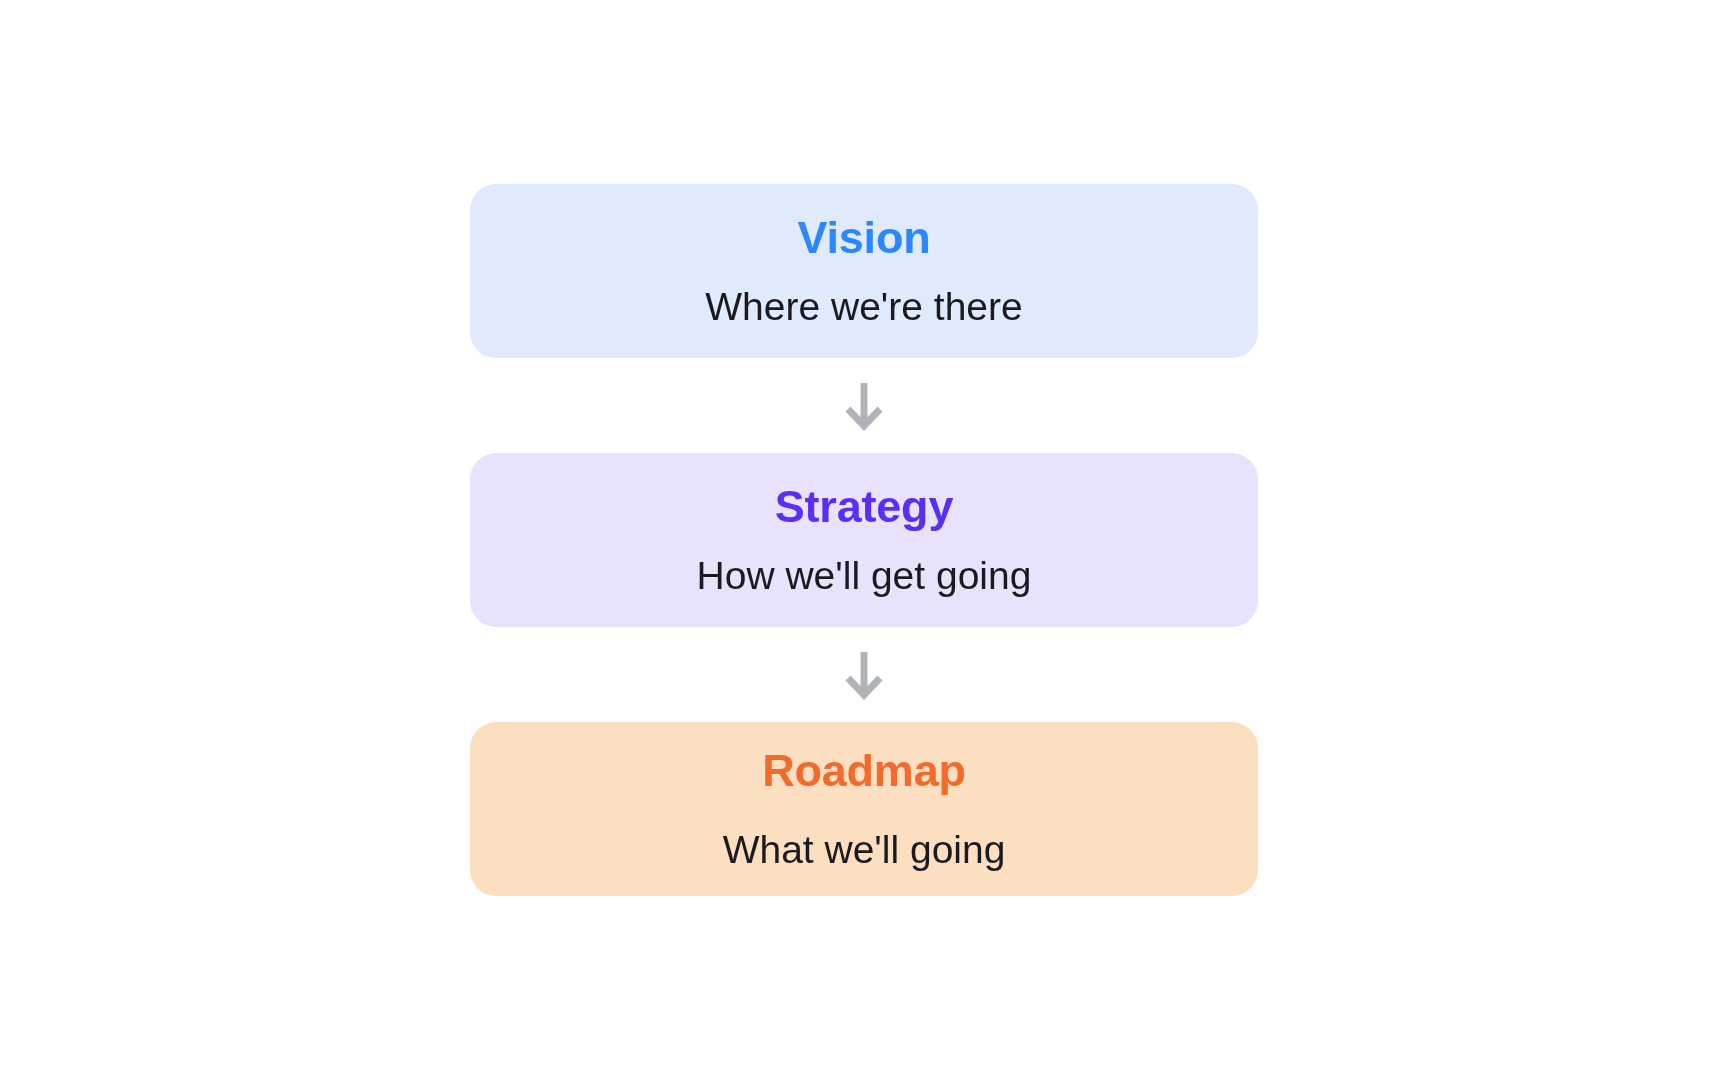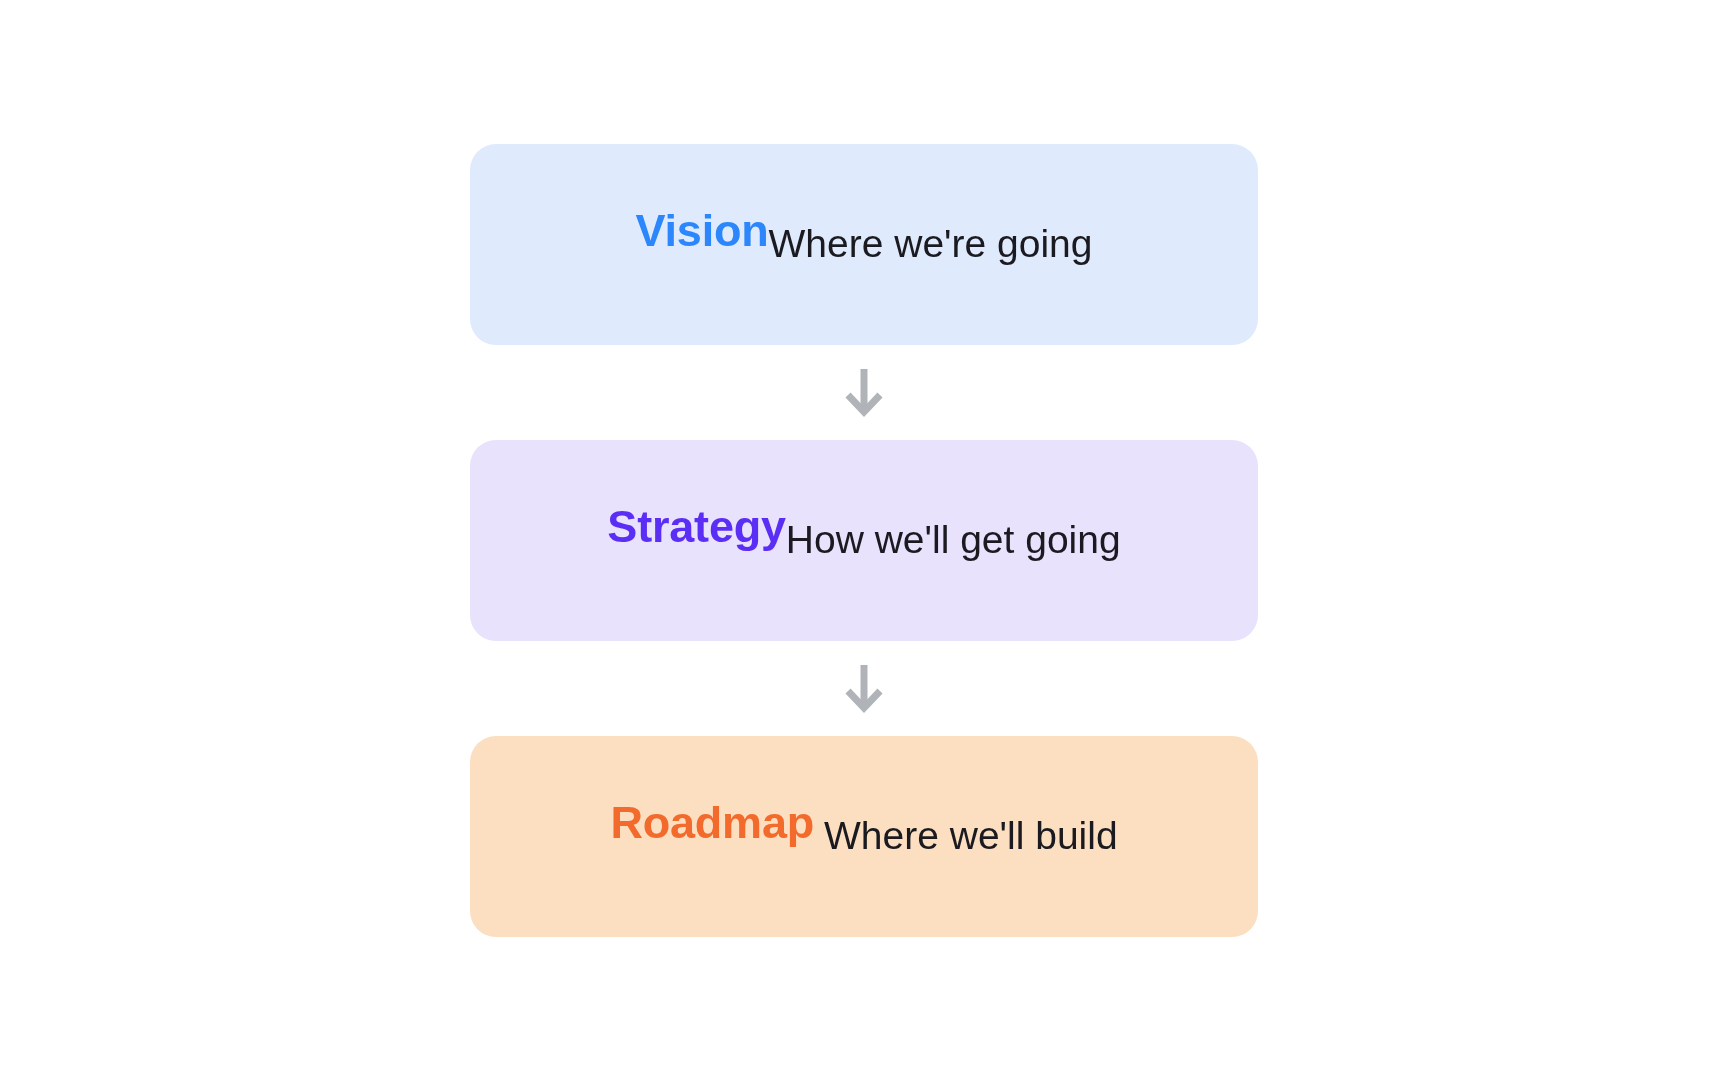--- a/index.html
+++ b/index.html
@@ -27,25 +27,25 @@
 
   .flow {
     display: flex;
     flex-direction: column;
     align-items: center;
     width: 788px;
   }
 
   .card {
     width: 788px;
-    height: 201px;
+    height: 174px;
     border-radius: 26px;
     box-sizing: border-box;
     display: flex;
-    flex-direction: row;
+    flex-direction: column;
     align-items: center;
     justify-content: center;
     text-align: center;
   }
 
   .card-title {
     font-size: 45px;
     font-weight: bold;
     line-height: 1.05;
     letter-spacing: -0.2px;
@@ -77,21 +77,21 @@
   .arrow-wrap svg { display: block; }
 </style>
 </head>
 <body>
 
 <div id="canvas">
   <div class="flow">
 
     <div class="card card-vision">
       <div class="card-title title-vision">Vision</div>
-      <div class="card-subtitle">Where we're going</div>
+      <div class="card-subtitle">Where we're there</div>
     </div>
 
     <div class="arrow-wrap">
       <span>
         <svg width="42" height="52" viewBox="0 0 42 52" xmlns="http://www.w3.org/2000/svg">
           <path d="M21 3 L21 43" stroke="#b0b3b8" stroke-width="7" stroke-linecap="butt" fill="none"></path>
           <path d="M5 29 L21 46 L37 29" stroke="#b0b3b8" stroke-width="7" stroke-linecap="butt" stroke-linejoin="miter" fill="none"></path>
         </svg>
       </span>
     </div>
@@ -105,17 +105,17 @@
       <span>
         <svg width="42" height="52" viewBox="0 0 42 52" xmlns="http://www.w3.org/2000/svg">
           <path d="M21 3 L21 43" stroke="#b0b3b8" stroke-width="7" stroke-linecap="butt" fill="none"></path>
           <path d="M5 29 L21 46 L37 29" stroke="#b0b3b8" stroke-width="7" stroke-linecap="butt" stroke-linejoin="miter" fill="none"></path>
         </svg>
       </span>
     </div>
 
     <div class="card card-roadmap">
       <div class="card-title title-roadmap">Roadmap</div>
-      <div class="card-subtitle">Where we'll build</div>
+      <div class="card-subtitle">What we'll going</div>
     </div>
 
   </div>
 </div>
 
 </body></html>

